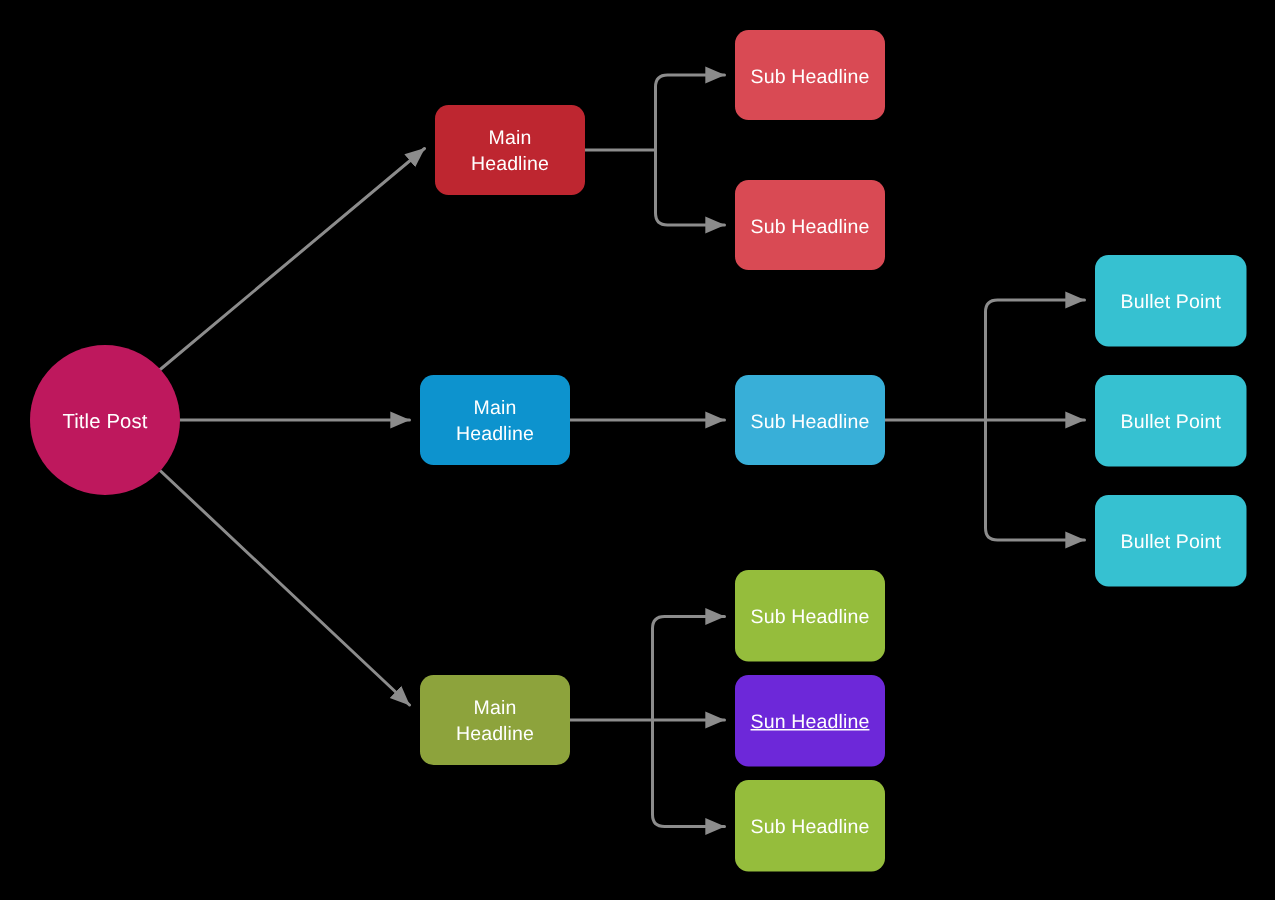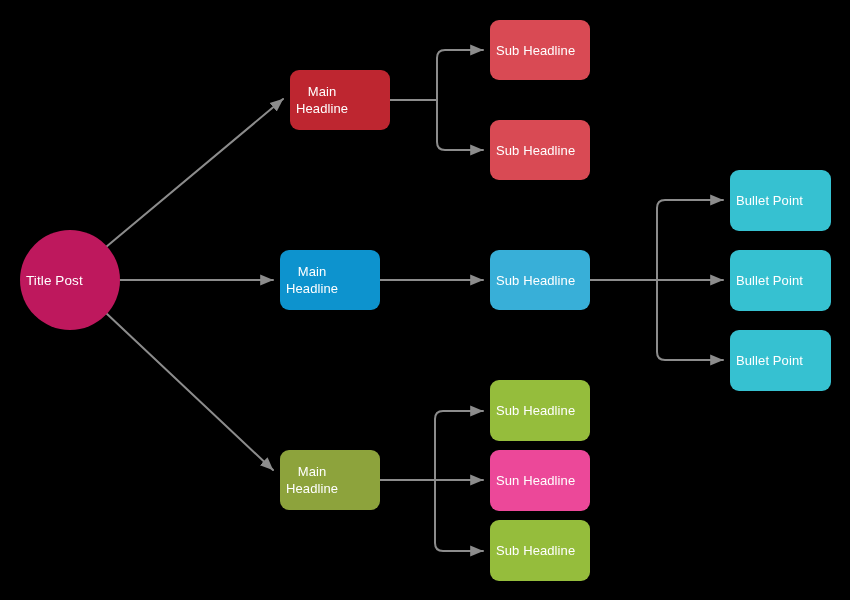--- a/index.html
+++ b/index.html
@@ -21,21 +21,21 @@
     top: 0;
     width: 850px;
     height: 600px;
     pointer-events: none;
   }
   .node {
     position: absolute;
     box-sizing: border-box;
     display: flex;
     align-items: center;
-    justify-content: flex-start;
+    justify-content: center;
     text-align: center;
     color: #ffffff;
     font-size: 13px;
     line-height: 17px;
     letter-spacing: 0.1px;
     border-radius: 9px;
     padding: 2px 6px;
     white-space: pre-line;
   }
   .node.circle {
@@ -129,21 +129,21 @@
 
   <div class="node" style="left:280px; top:450px; width:100px; height:60px; background:#8da33c;">
     <span>Main
 Headline</span>
   </div>
 
   <div class="node" style="left:490px; top:380px; width:100px; height:61px; background:#95bd3c;">
     <span>Sub Headline</span>
   </div>
 
-  <div class="node" style="left:490px; top:450px; width:100px; height:61px; background:#ec4899;">
+  <div class="node" style="left:490px; top:450px; width:100px; height:61px; background:#6d28d9;text-decoration:underline;">
     <span>Sun Headline</span>
   </div>
 
   <div class="node" style="left:490px; top:520px; width:100px; height:61px; background:#95bd3c;">
     <span>Sub Headline</span>
   </div>
 
 </div>
 
 </body></html>

